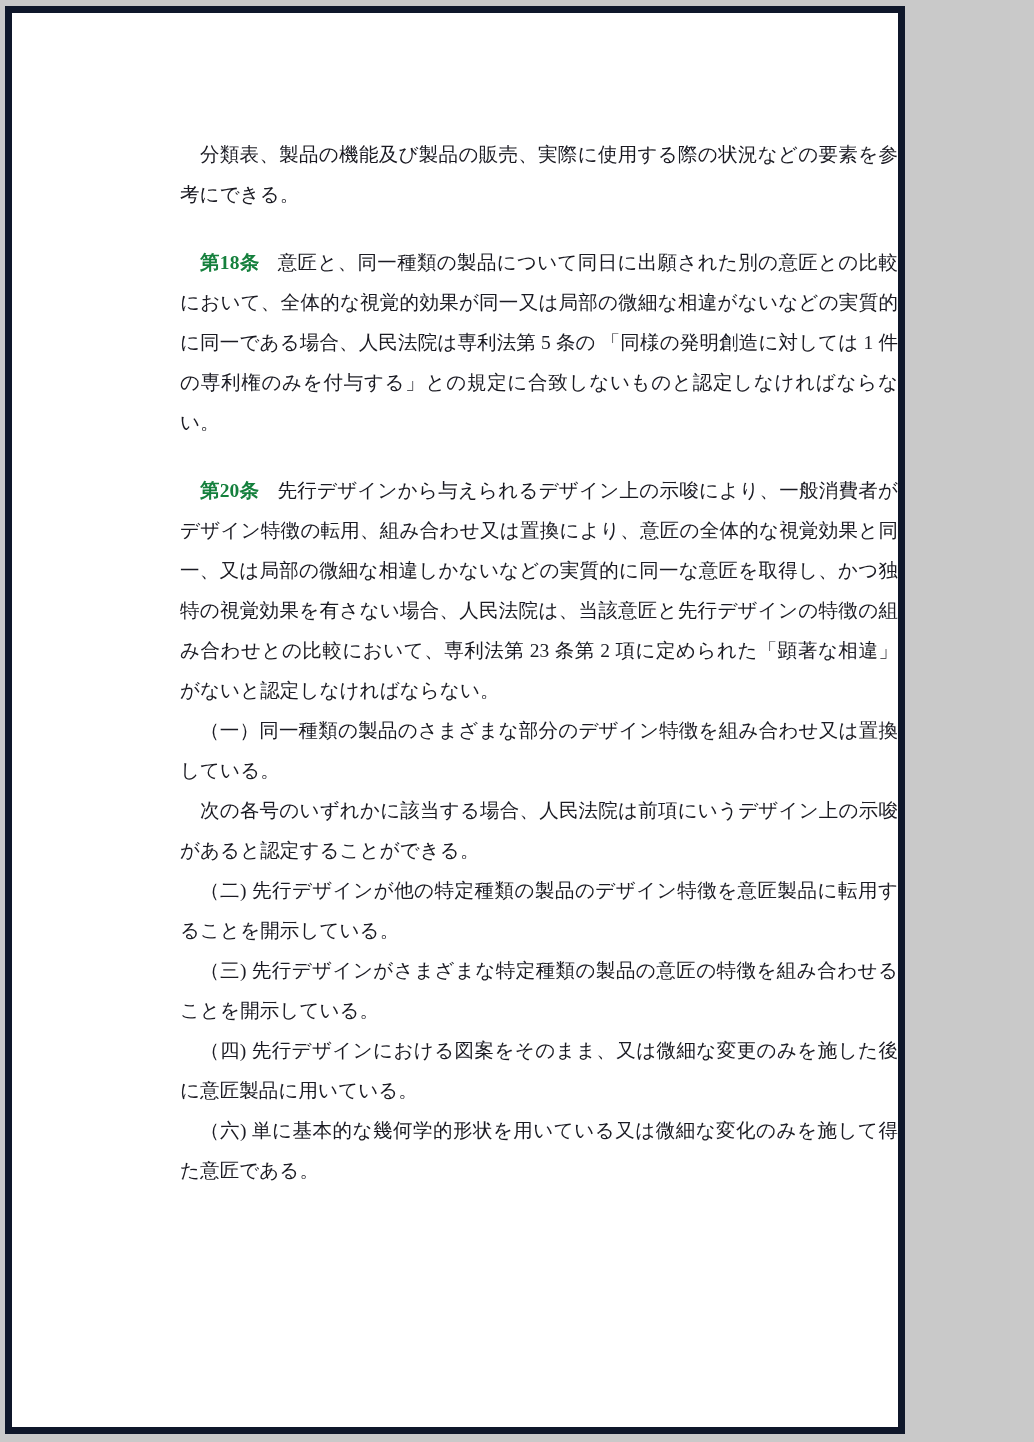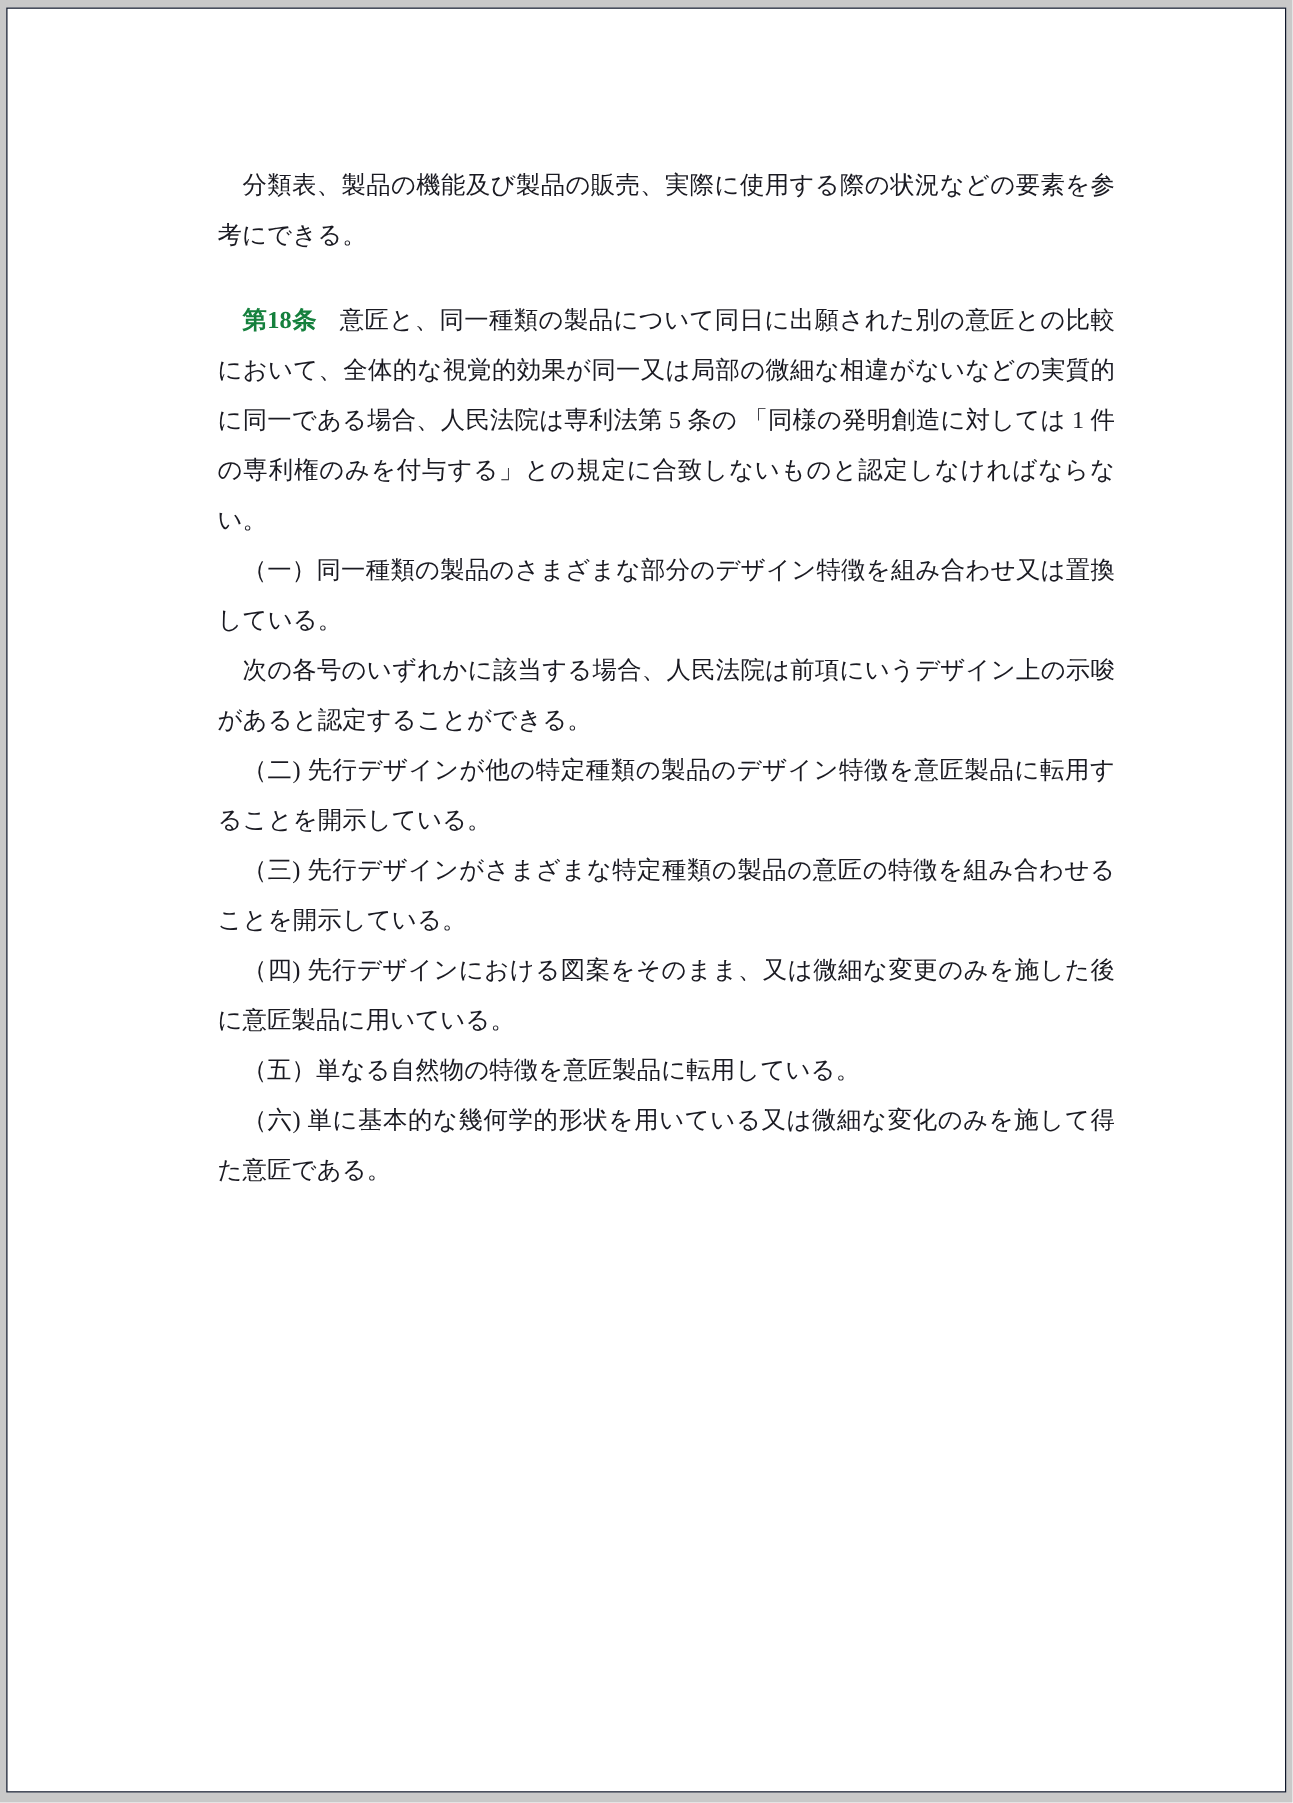--- a/index.html
+++ b/index.html
@@ -11,24 +11,24 @@
     height: 1442px;
     background: #c9c9c9;
     font-family: "Liberation Serif", "DejaVu Serif", serif;
     overflow: hidden;
   }
 
   .page-sheet {
     position: absolute;
     left: 5px;
     top: 6px;
-    width: 1024px;
+    width: 900px;
     height: 1428px;
     background: #ffffff;
-    border: 1px solid #0f172a;
+    border: 7px solid #0f172a;
     box-sizing: border-box;
     overflow: hidden;
   }
 
   .text-column {
     position: absolute;
     left: 168px;
     top: 122px;
     width: 718px;
   }
@@ -58,21 +58,21 @@
   
   .label-gap { display: inline-block; width: 18px; }
 </style>
 </head>
 <body>
 
 <div class="page-sheet">
   <div class="text-column" id="text-column">
       <p class="para gap-none indent-1"><span>分類表、製品の機能及び製品の販売、実際に使用する際の状況などの要素を参考にできる。</span></p>
       <p class="para gap-block indent-1"><span class="article-label">第18条</span><span class="label-gap"></span><span>意匠と、同一種類の製品について同日に出願された別の意匠との比較において、全体的な視覚的効果が同一又は局部の微細な相違がないなどの実質的に同一である場合、人民法院は専利法第 5 条の 「同様の発明創造に対しては 1 件の専利権のみを付与する」との規定に合致しないものと認定しなければならない。</span></p>
+      <p class="para gap-block indent-1"><span class="article-label">第20条</span><span class="label-gap"></span><span>先行デザインから与えられるデザイン上の示唆により、一般消費者がデザイン特徴の転用、組み合わせ又は置換により、意匠の全体的な視覚効果と同一、又は局部の微細な相違しかないなどの実質的に同一な意匠を取得し、かつ独特の視覚効果を有さない場合、人民法院は、当該意匠と先行デザインの特徴の組み合わせとの比較において、専利法第 23 条第 2 項に定められた「顕著な相違」がないと認定しなければならない。</span></p>
       <p class="para gap-none indent-1"><span>（一）同一種類の製品のさまざまな部分のデザイン特徴を組み合わせ又は置換している。</span></p>
       <p class="para gap-none indent-1"><span>次の各号のいずれかに該当する場合、人民法院は前項にいうデザイン上の示唆があると認定することができる。</span></p>
       <p class="para gap-none indent-1"><span>（二) 先行デザインが他の特定種類の製品のデザイン特徴を意匠製品に転用することを開示している。</span></p>
       <p class="para gap-none indent-1"><span>（三) 先行デザインがさまざまな特定種類の製品の意匠の特徴を組み合わせることを開示している。</span></p>
       <p class="para gap-none indent-1"><span>（四) 先行デザインにおける図案をそのまま、又は微細な変更のみを施した後に意匠製品に用いている。</span></p>
-      <p class="para gap-none indent-1"><span>（五）単なる自然物の特徴を意匠製品に転用している。</span></p>
       <p class="para gap-none indent-1"><span>（六) 単に基本的な幾何学的形状を用いている又は微細な変化のみを施して得た意匠である。</span></p>
     </div>
 </div>
 
 </body></html>

